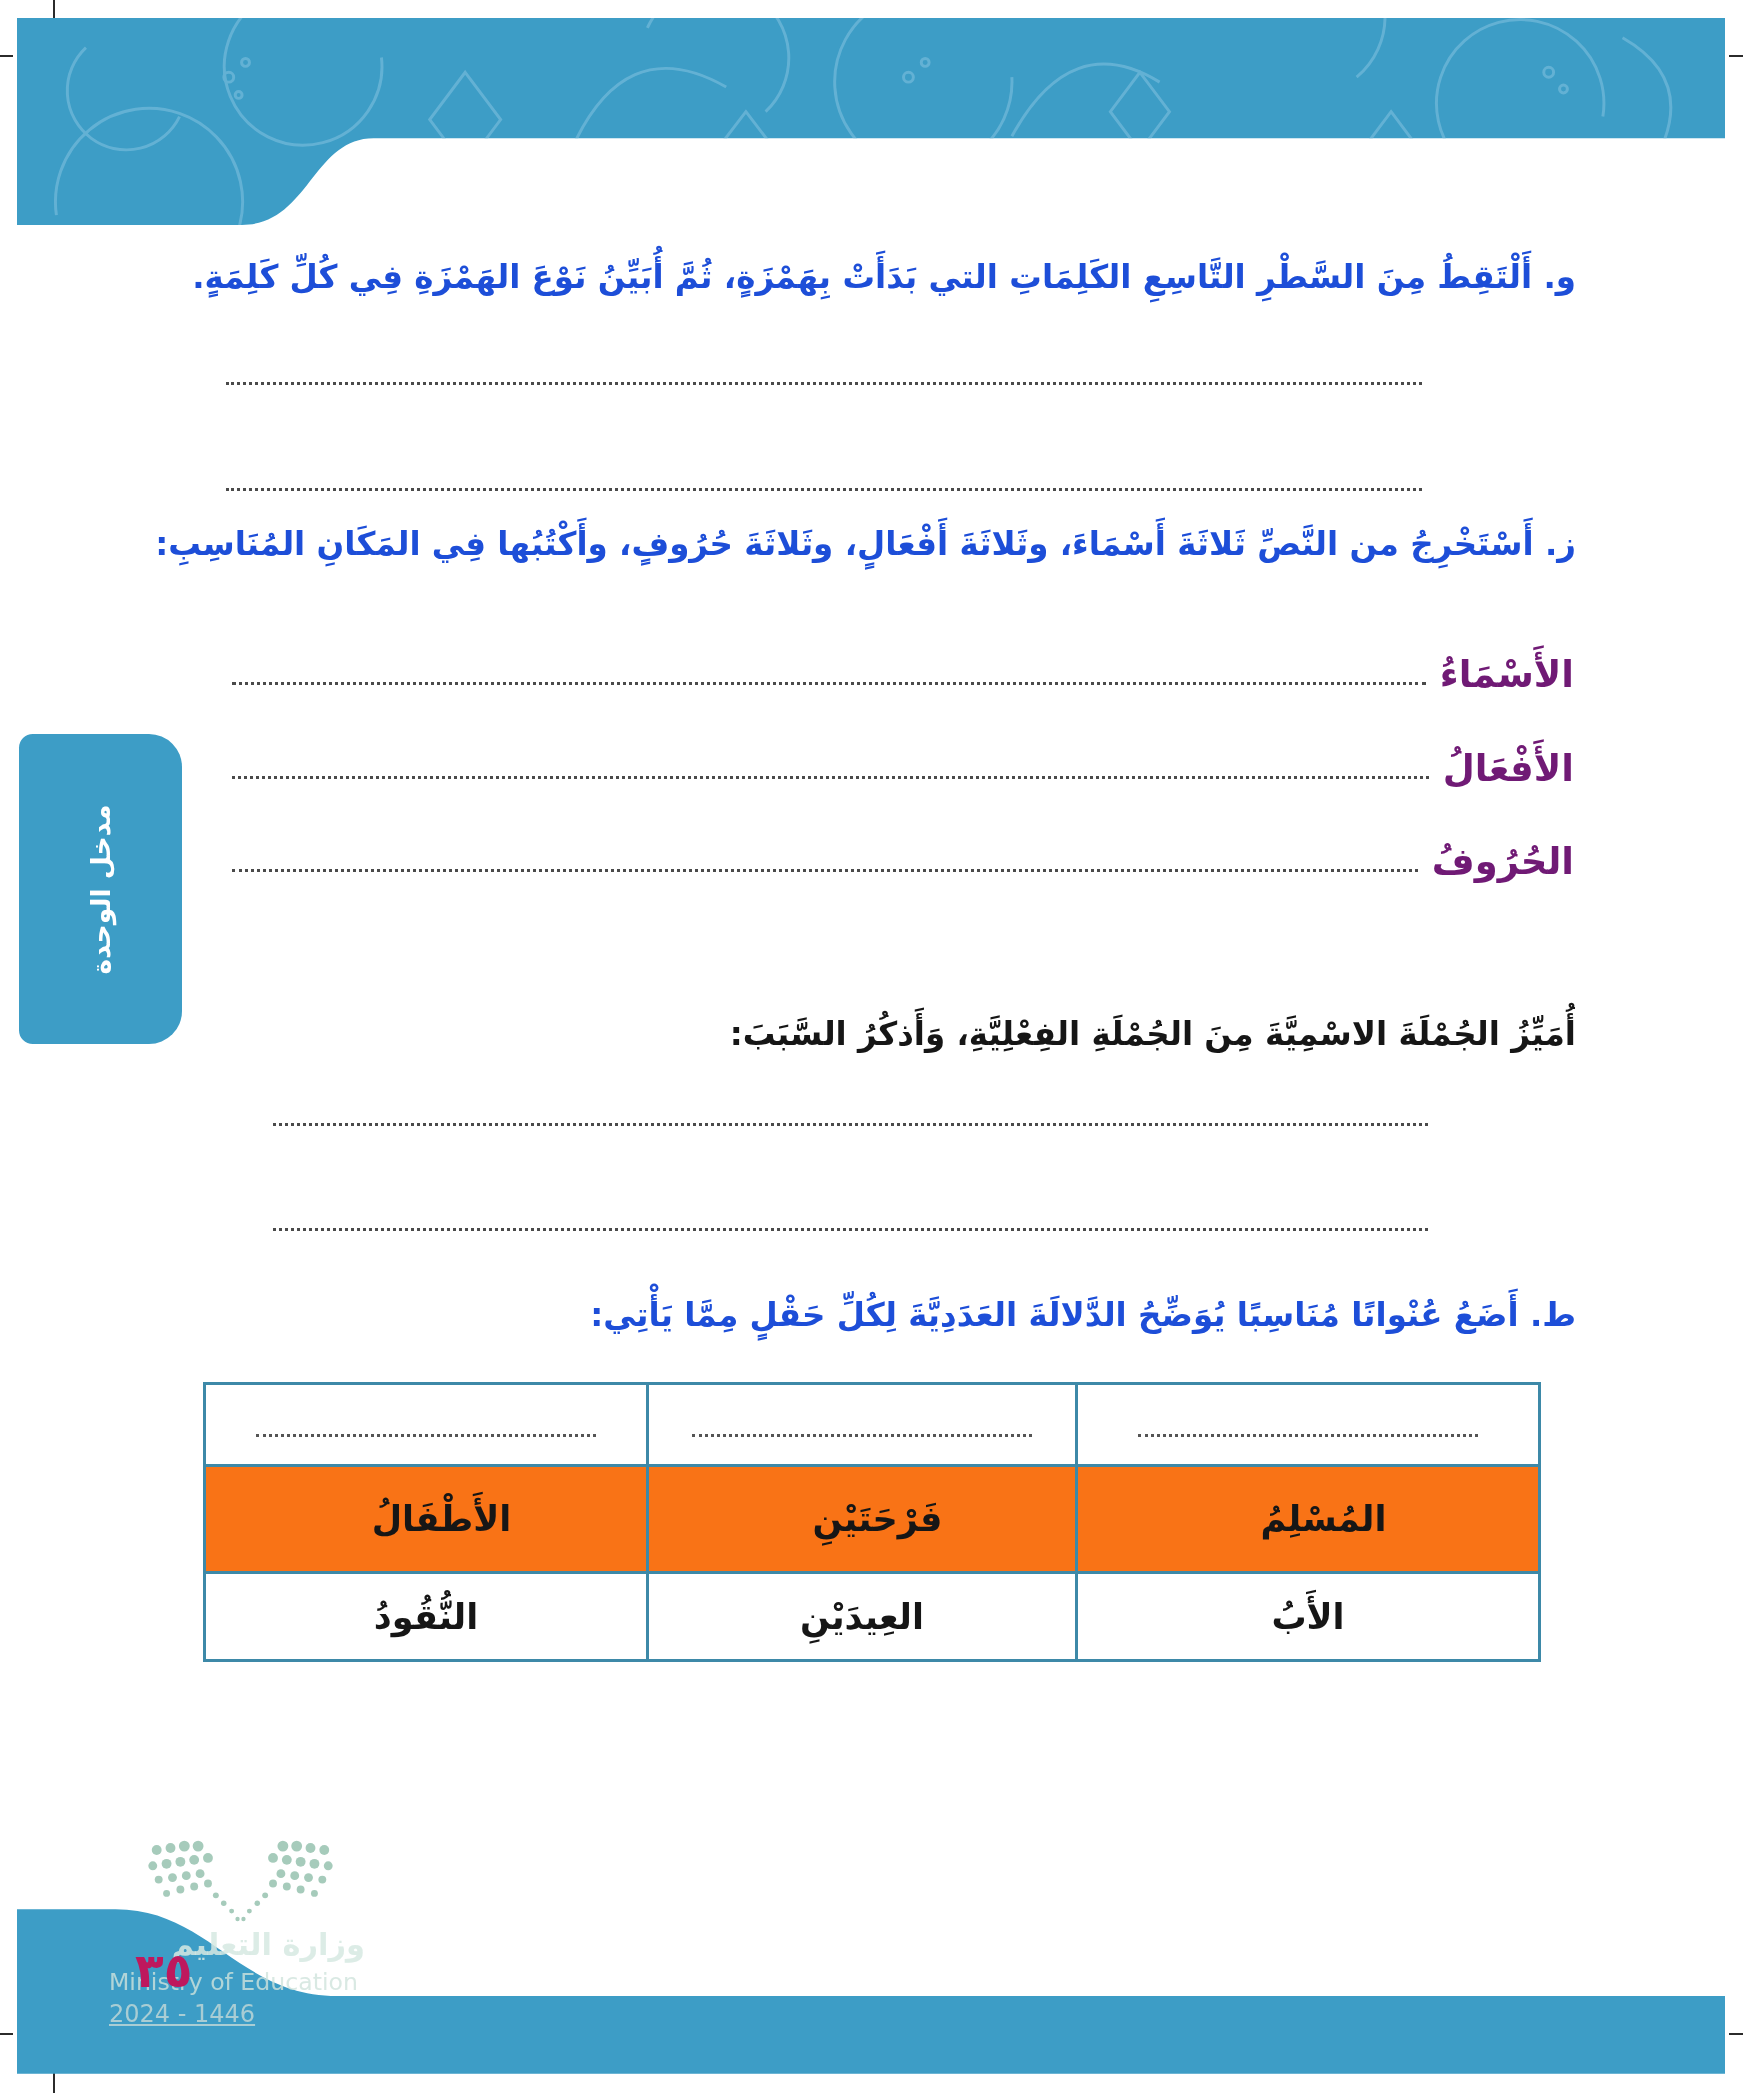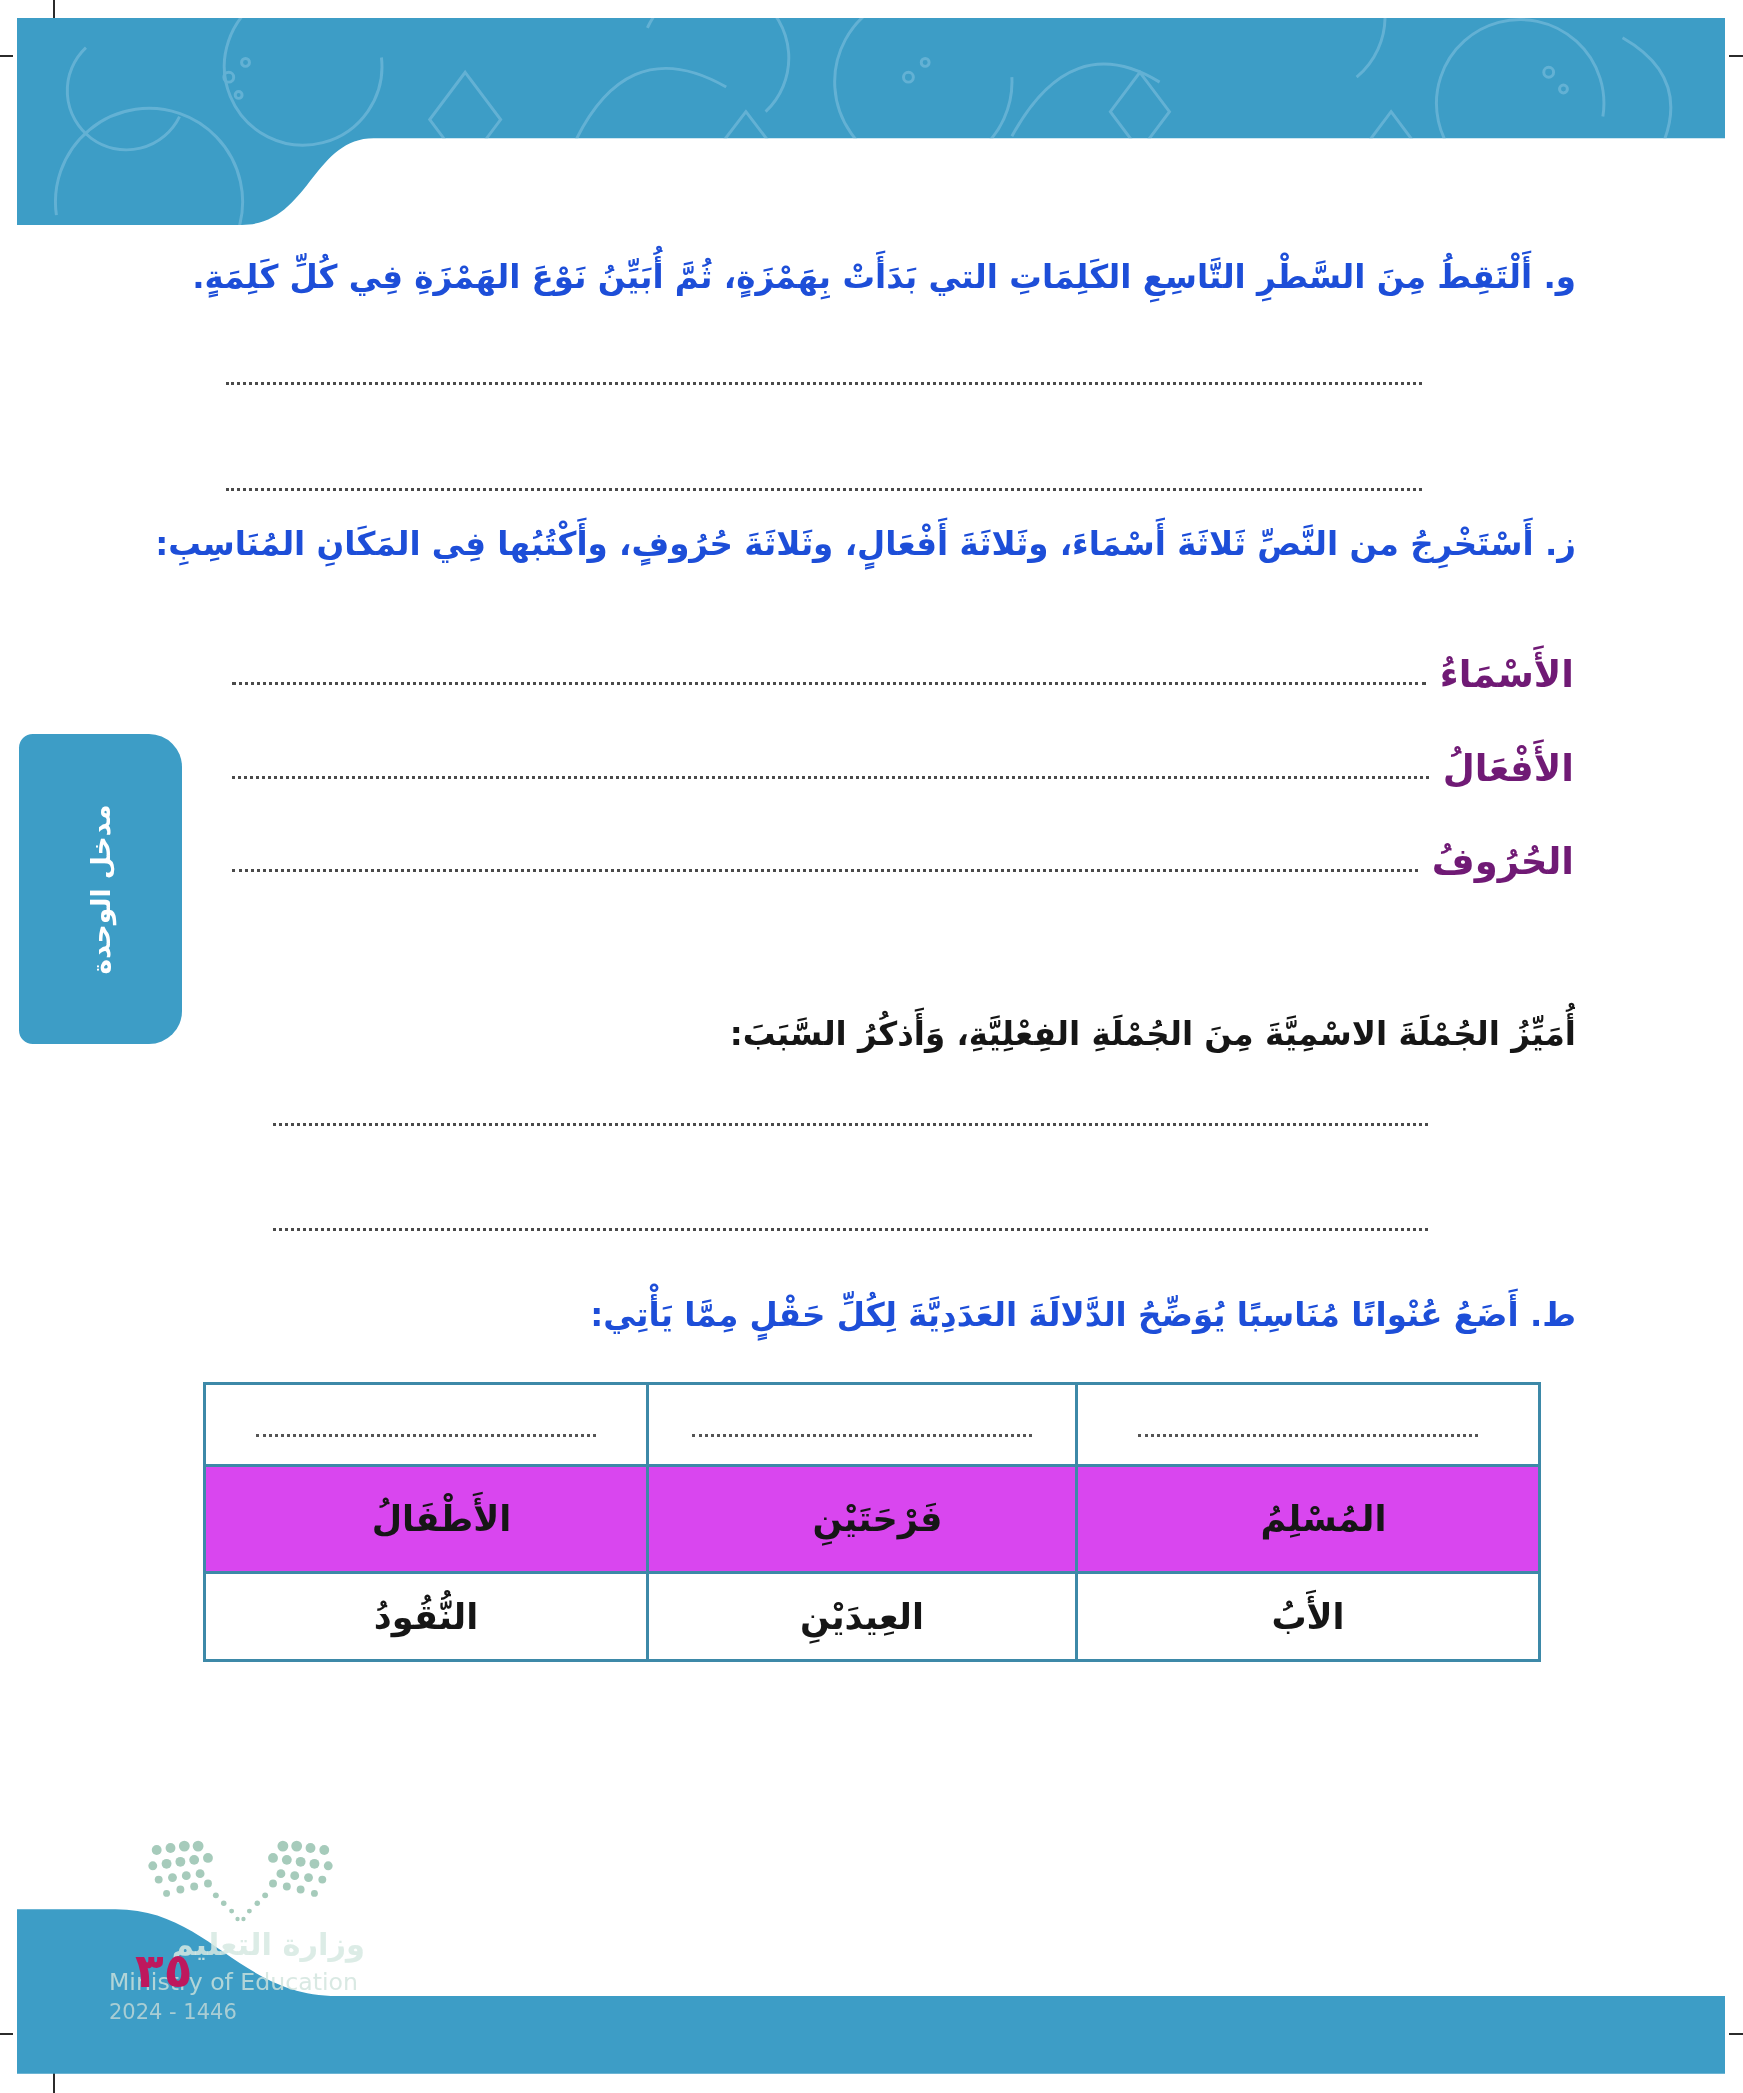--- a/index.html
+++ b/index.html
@@ -39,32 +39,32 @@
   
   .field-table{
     position:absolute;left:204px;top:1382px;width:1336px;
     border-collapse:collapse;table-layout:fixed;direction:rtl;
   }
   .field-table td{
     border:3.9px solid #3d89a8;text-align:center;vertical-align:middle;
     font-size:35px;font-weight:700;color:#161616;padding:0;
   }
   .r-head td{height:79px;background:#ffffff;}
-  .r-peach td{height:104px;background:#d946ef;padding-left:31px;}
+  .r-peach td{height:104px;background:#f97316;padding-left:31px;}
   .r-last td{height:85px;background:#ffffff;}
   .cell-dots{display:inline-block;width:340px;height:9.9px;border-bottom:3px dotted #555;}
   
   .footer-wave{position:absolute;left:17.7px;top:1909px;}
   .moe-logo{position:absolute;left:138px;top:1838px;}
   .moe-ar{position:absolute;left:110px;top:1927px;width:256px;text-align:right;
     color:rgba(214,233,226,0.85);font-size:30.5px;font-weight:700;direction:rtl;}
   .moe-en{position:absolute;left:110px;top:1968px;width:296px;text-align:left;
     color:rgba(208,228,220,0.8);font-size:23.6px;direction:ltr;}
   .moe-year{position:absolute;left:110px;top:2000px;width:296px;text-align:left;
-    color:rgba(205,222,216,0.75);font-size:21px;direction:ltr;}
+    color:rgba(205,222,216,0.75);font-size:24px;direction:ltr;text-decoration:underline;}
   .page-num{
     position:absolute;left:136px;top:1943px;color:#be185d;
     font-size:47px;font-weight:700;z-index:5;
   }
 </style>
 </head>
 <body>
 
 <div class="page">
 

